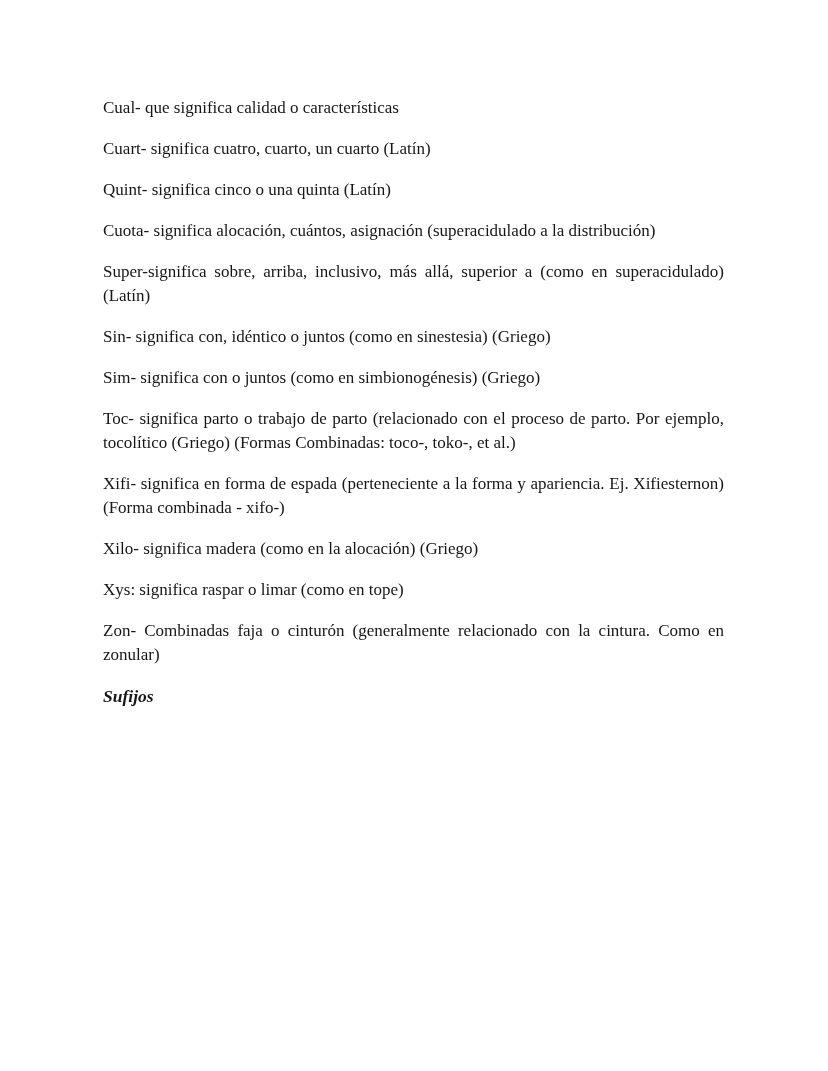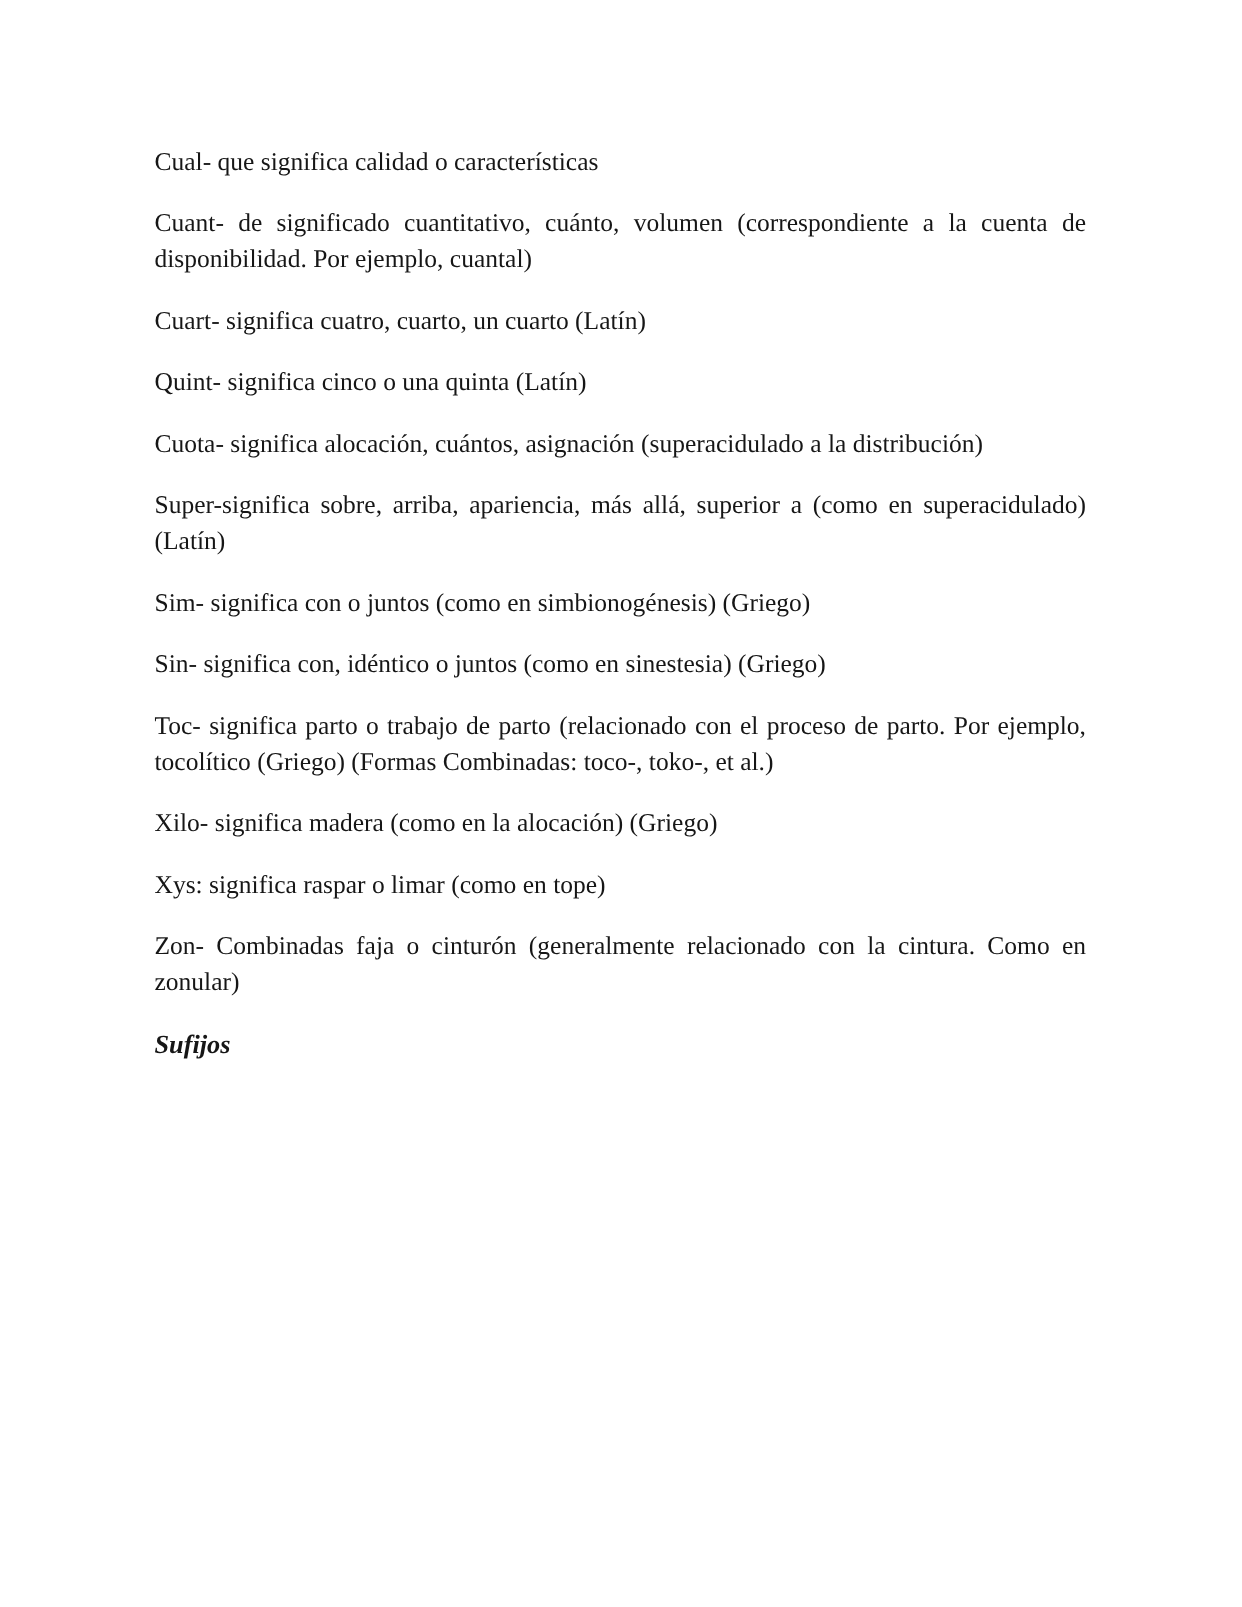--- a/index.html
+++ b/index.html
@@ -39,26 +39,26 @@
     font-style: italic;
     text-align: left;
   }
 </style>
 </head>
 <body>
 
 <div class="page">
   <div class="content">
     <p class="para">Cual- que significa calidad o características</p>
-    <p class="para">Cuant- de significado cuantitativo, cuánto, volumen (correspondiente a la cuenta de disponibilidad. Por ejemplo, cuantal)</p>
     <p class="para">Cuart- significa cuatro, cuarto, un cuarto (Latín)</p>
     <p class="para">Quint- significa cinco o una quinta (Latín)</p>
     <p class="para">Cuota- significa alocación, cuántos, asignación (superacidulado a la distribución)</p>
-    <p class="para">Super-significa sobre, arriba, apariencia, más allá, superior a (como en superacidulado) (Latín)</p>
+    <p class="para">Super-significa sobre, arriba, inclusivo, más allá, superior a (como en superacidulado) (Latín)</p>
+    <p class="para">Sin- significa con, idéntico o juntos (como en sinestesia) (Griego)</p>
     <p class="para">Sim- significa con o juntos (como en simbionogénesis) (Griego)</p>
-    <p class="para">Sin- significa con, idéntico o juntos (como en sinestesia) (Griego)</p>
     <p class="para">Toc- significa parto o trabajo de parto (relacionado con el proceso de parto. Por ejemplo, tocolítico (Griego) (Formas Combinadas: toco-, toko-, et al.)</p>
+    <p class="para">Xifi- significa en forma de espada (perteneciente a la forma y apariencia. Ej. Xifiesternon) (Forma combinada - xifo-)</p>
     <p class="para">Xilo- significa madera (como en la alocación) (Griego)</p>
     <p class="para">Xys: significa raspar o limar (como en tope)</p>
     <p class="para">Zon- Combinadas faja o cinturón (generalmente relacionado con la cintura. Como en zonular)</p>
     <h2 class="heading">Sufijos</h2>
   </div>
 </div>
 
 </body></html>

